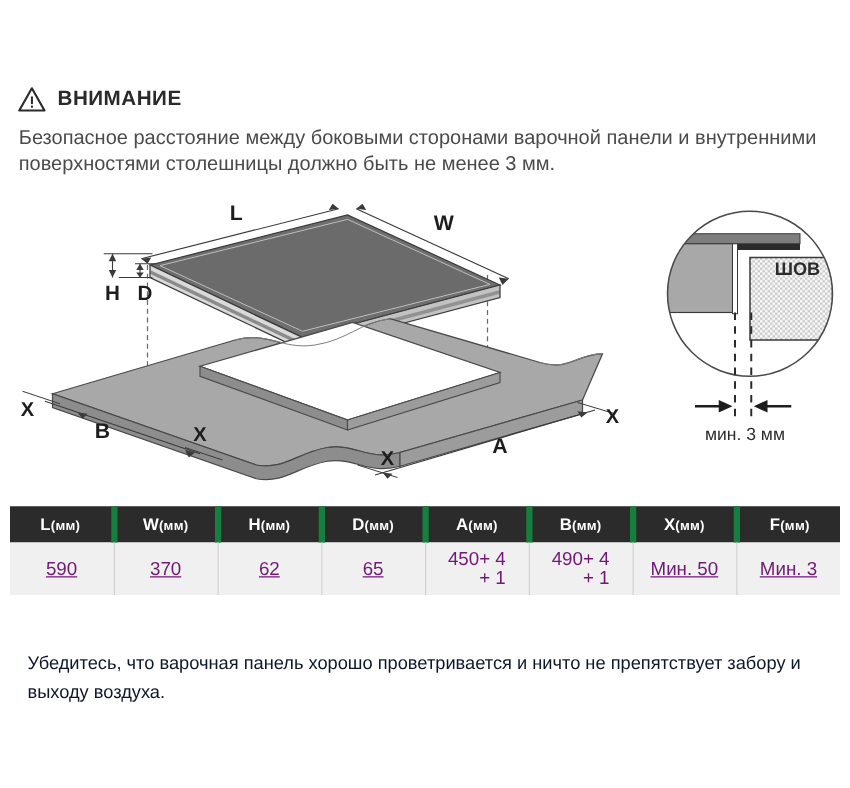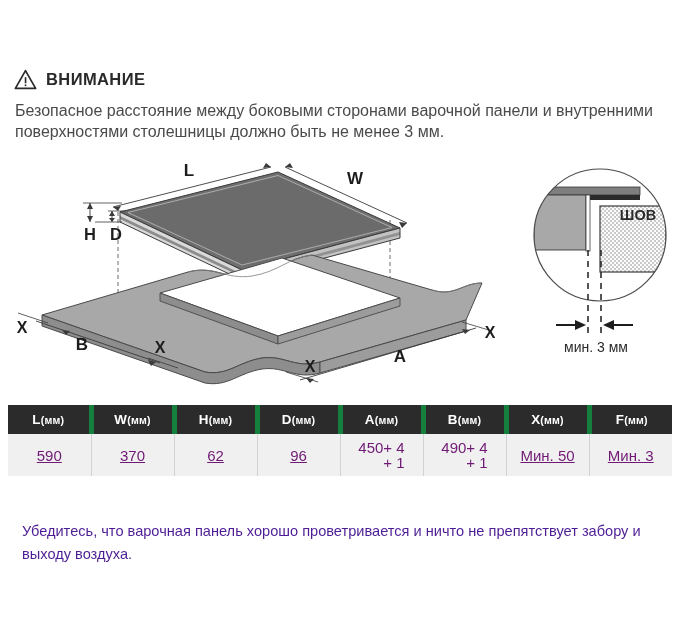--- a/index.html
+++ b/index.html
@@ -95,21 +95,21 @@
   .tol .t-bot { display: block; text-align: right; }
 
   
   .footer-note {
     position: absolute;
     left: 22px;
     top: 520px;
     width: 640px;
     font-size: 14.6px;
     line-height: 23px;
-    color: #4c1d95;
+    color: #0f172a;
   }
 </style>
 </head>
 <body>
 
 <div class="warn-head">
   <svg class="warn-icon" viewBox="0 0 23 21">
     <path d="M11.5 1.6 L21.6 19.4 L1.4 19.4 Z" fill="none" stroke="#2a2a2a" stroke-width="1.7" stroke-linejoin="round"></path>
     <rect x="10.75" y="8.2" width="1.6" height="6.1" fill="#2a2a2a"></rect>
     <rect x="10.75" y="15.5" width="1.6" height="1.7" fill="#2a2a2a"></rect>
@@ -289,21 +289,21 @@
       <th><span>B</span><span class="unit">(мм)</span></th>
       <th><span>X</span><span class="unit">(мм)</span></th>
       <th><span>F</span><span class="unit">(мм)</span></th>
     </tr>
   </thead>
   <tbody>
     <tr>
       <td>590</td>
       <td>370</td>
       <td>62</td>
-      <td>96</td>
+      <td>65</td>
       <td>
         <span class="tol">
           <span class="t-top">450+ 4</span>
           <span class="t-bot">+ 1</span>
         </span>
       </td>
       <td>
         <span class="tol">
           <span class="t-top">490+ 4</span>
           <span class="t-bot">+ 1</span>

